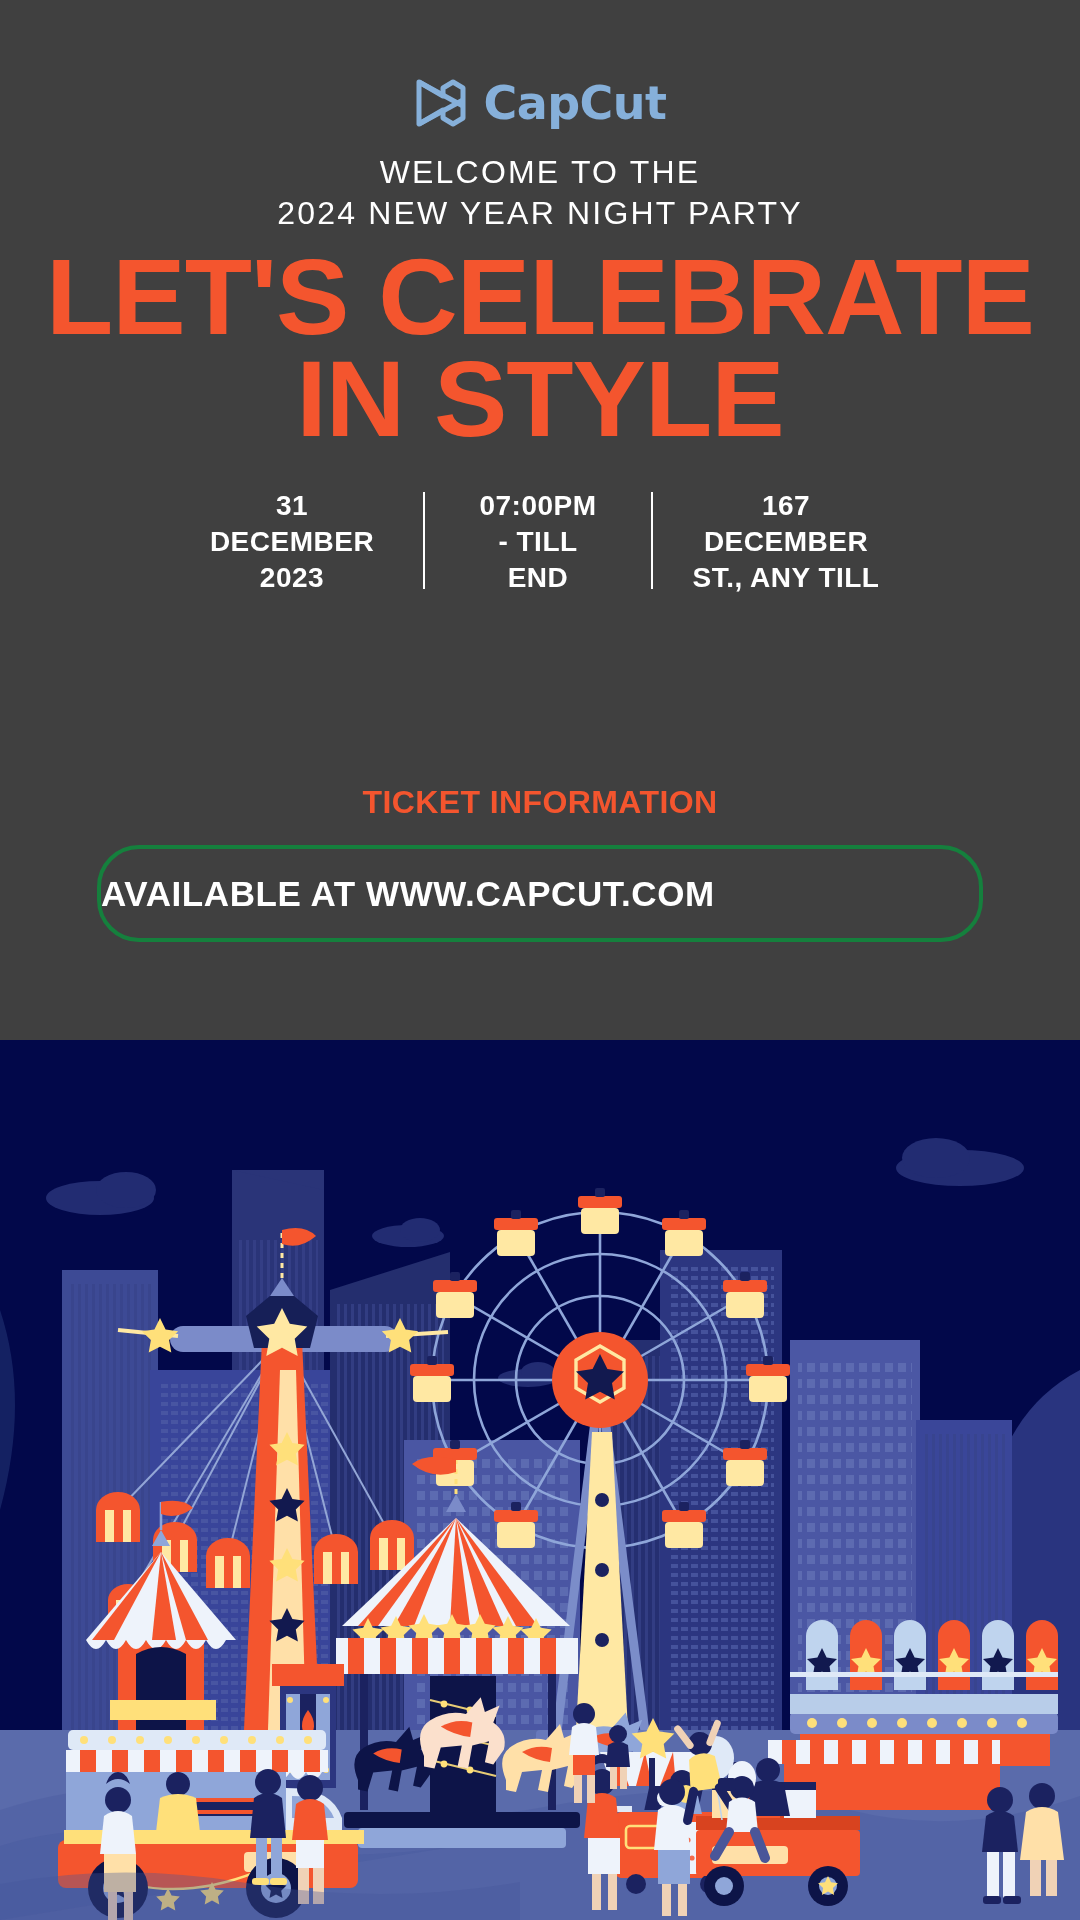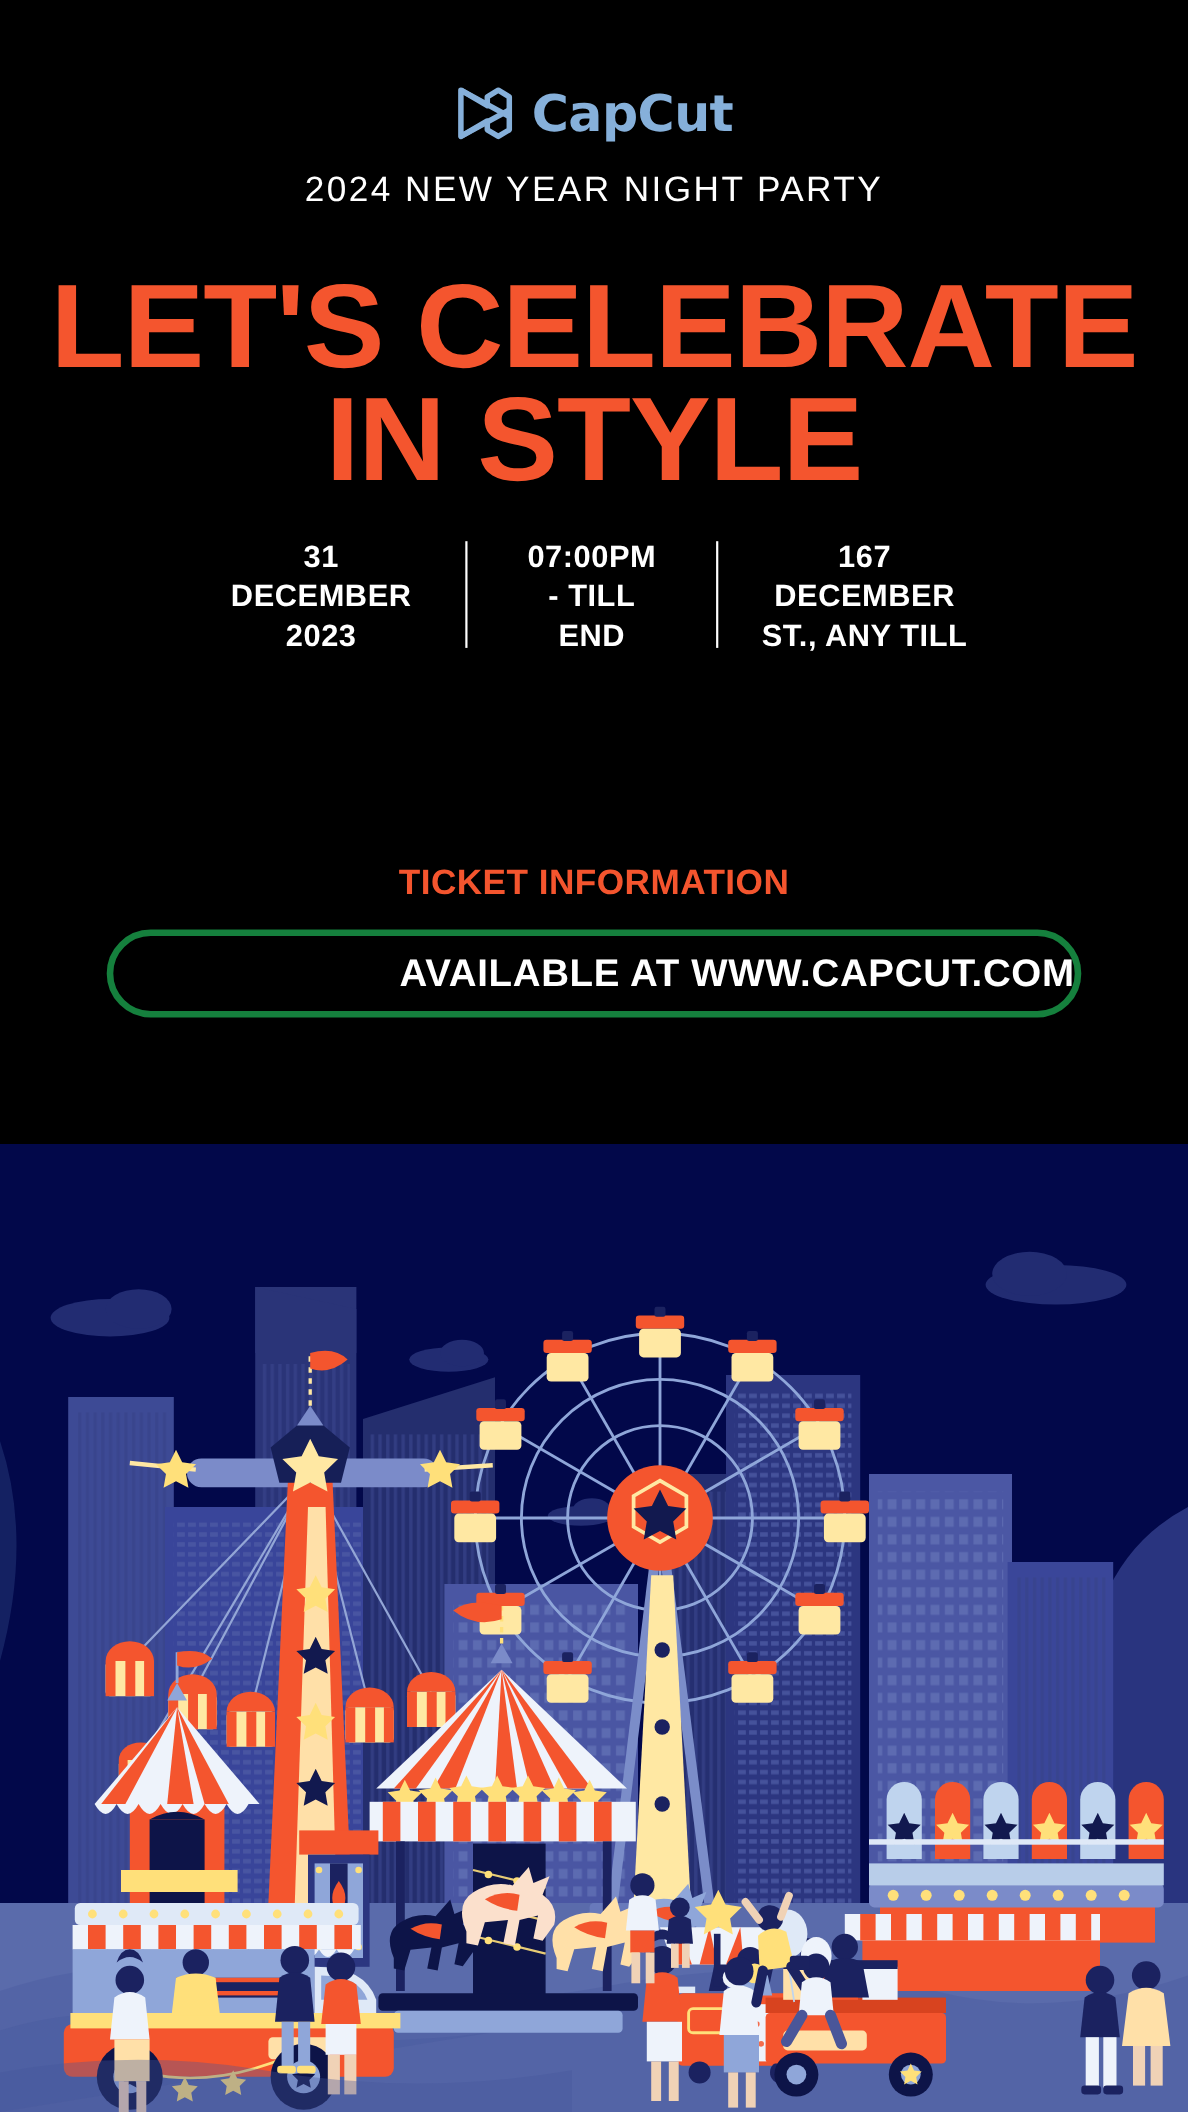--- a/index.html
+++ b/index.html
@@ -3,21 +3,21 @@
 <meta charset="utf-8">
 <style>
   * { margin:0; padding:0; box-sizing:border-box; }
   html,body { width:1080px; height:1920px; }
   body {
     background:#02084a;
     font-family:"Liberation Sans", sans-serif;
     overflow:hidden;
     position:relative;
   }
-  .poster { position:relative; width:1080px; height:1920px; background:#000000; overflow:hidden; }
+  .poster { position:relative; width:1080px; height:1920px; background:#404040; overflow:hidden; }
 
   
   .logo-row {
     position:absolute; top:78px; left:0; width:100%;
     display:flex; align-items:center; justify-content:center; gap:14px;
   }
   .logo-mark { width:56px; height:50px; display:block; }
   .logo-text {
     font-size:46px; font-weight:700; color:#86b0da;
     letter-spacing:-0.5px; line-height:1;
@@ -78,23 +78,23 @@
 
   
   .ticket-info {
     position:absolute; top:784px; left:0; width:100%;
     text-align:center; color:#f4552e;
     font-family:"Liberation Sans Narrow","Liberation Sans", sans-serif;
     font-weight:700; font-size:32px; letter-spacing:0.4px;
   }
   .ticket-pill {
     position:absolute; top:845px; left:97px;
-    width:886px; height:80px;
-    border:6px solid #15803d; border-radius:42px;
-    display:flex; align-items:center; justify-content:flex-end;
+    width:886px; height:97px;
+    border:4px solid #15803d; border-radius:42px;
+    display:flex; align-items:center; justify-content:flex-start;
   }
   .ticket-pill-label {
     color:#ffffff; font-weight:700; font-size:35px; letter-spacing:0.6px;
     font-family:"Liberation Sans", sans-serif;
   }
 
   
   .scene { position:absolute; left:0; bottom:0; width:1080px; height:880px; }
 </style>
 </head>
@@ -105,20 +105,21 @@
   <div class="logo-row">
     <svg class="logo-mark" viewBox="0 0 56 50">
       <path d="M6 4 L30 18 L30 10 L40 4 L50 10 L50 40 L40 46 L30 40 L30 32 L6 46 Z" fill="none" stroke="#86b0da" stroke-width="5" stroke-linejoin="round"></path>
       <path d="M6 4 L50 28" stroke="#86b0da" stroke-width="5" fill="none"></path>
       <path d="M6 46 L50 22" stroke="#86b0da" stroke-width="5" fill="none"></path>
     </svg>
     <span class="logo-text">CapCut</span>
   </div>
 
   <div class="welcome">
+    <div>WELCOME TO THE</div>
     <div>2024 NEW YEAR NIGHT PARTY</div>
   </div>
 
   <div class="headline">
     <span class="hl-line hl-l1">LET'S CELEBRATE</span>
     <span class="hl-line hl-l2">IN STYLE</span>
   </div>
 
   <div class="details">
     <div class="detail-col col-date">

